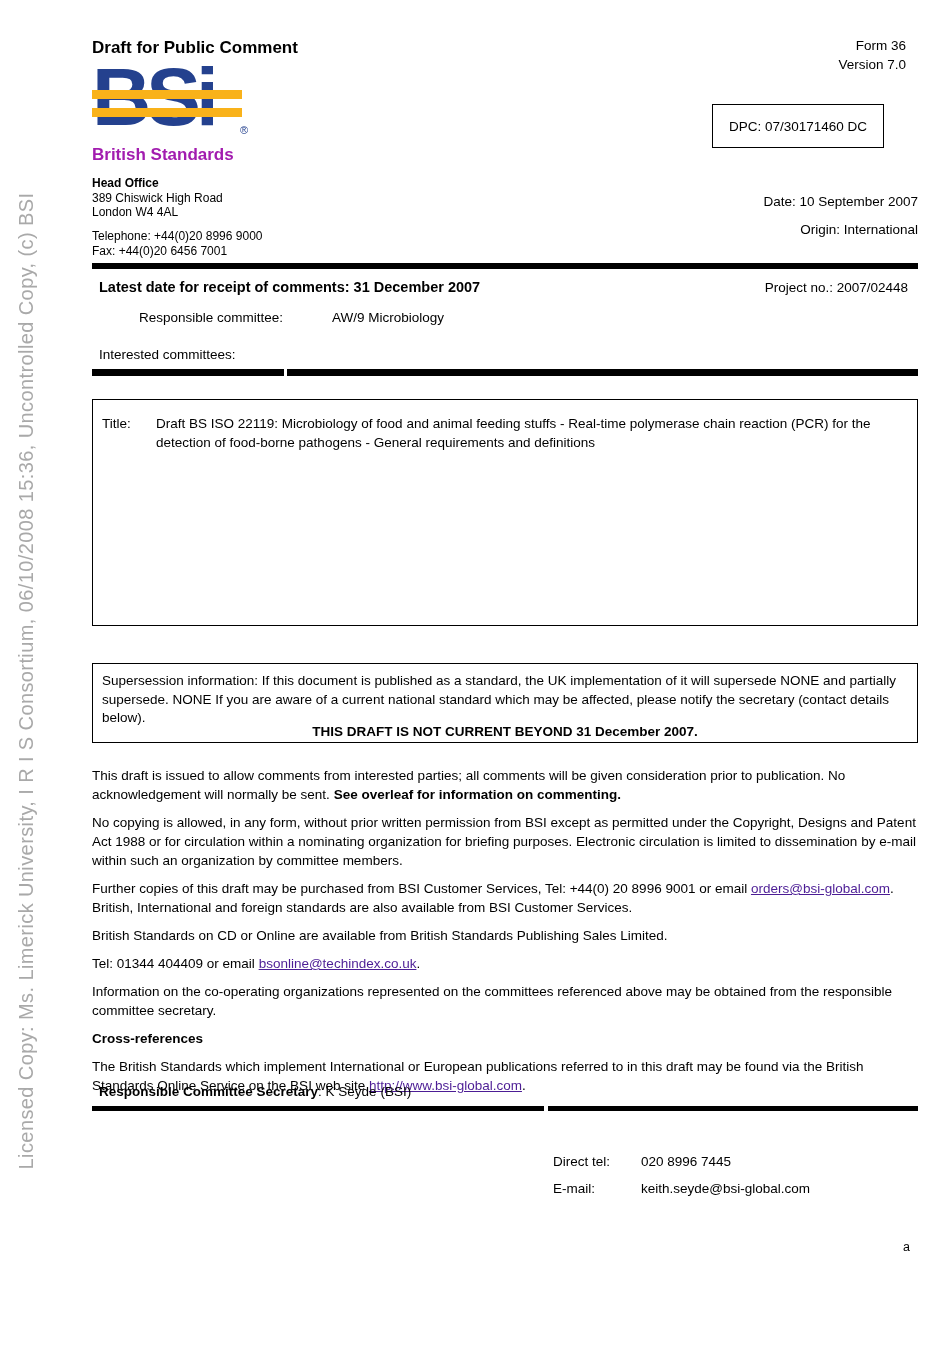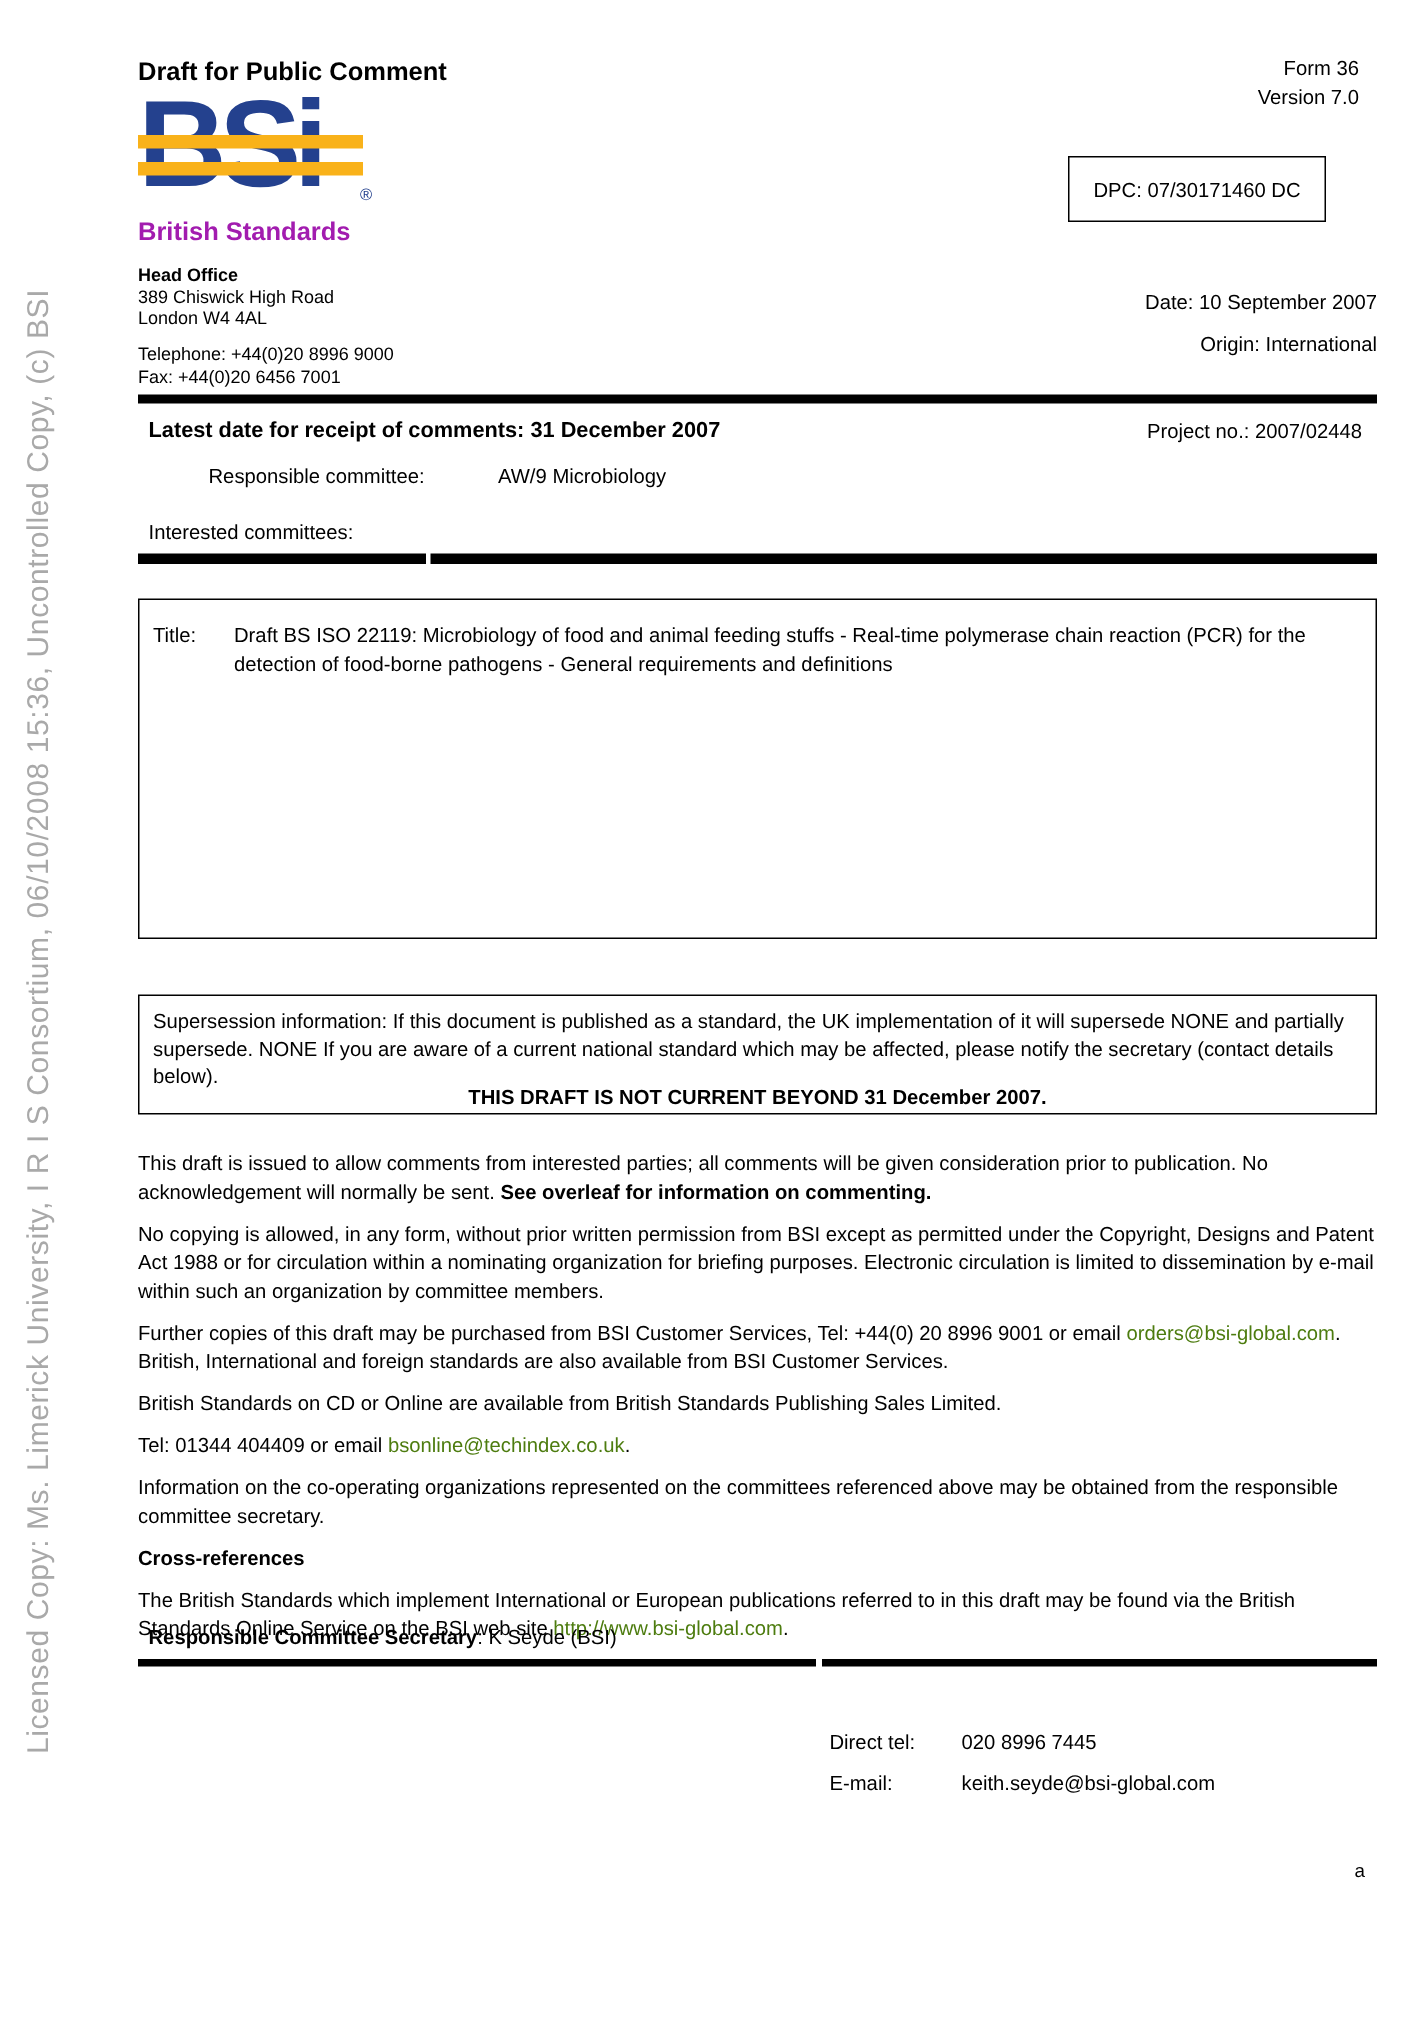--- a/index.html
+++ b/index.html
@@ -57,21 +57,21 @@
 
   .supersession-box { position:absolute; left:92px; top:628px; width:826px; height:80px; border:1px solid #000;
                       padding:8px 10px 8px 9px; font-size:13.5px; line-height:18.5px;margin-top:35px; }
 
   .warning { position:absolute; left:92px; top:722px; width:826px; text-align:center;
              font-size:13.5px; font-weight:bold; line-height:19px; }
 
   .body-text { position:absolute; left:92px; top:766px; width:826px; }
   .body-text p { font-size:13.5px; line-height:19px; margin:0 0 9px 0; }
   .body-text p.heading { font-weight:bold; }
-  a.doc-link, .doc-link { color:#4d7c0f; cursor:pointer; }
+  a.doc-link, .doc-link { color:#4c1d95; text-decoration:underline; cursor:pointer; }
 
   .secretary-row { position:absolute; left:99px; top:1084px; font-size:13.5px; }
   .contact-block { position:absolute; left:553px; top:1148px; font-size:13.5px; line-height:27px; }
   .contact-block .c-lbl { display:inline-block; width:88px; }
 
   .page-marker { position:absolute; right:40px; top:1240px; font-size:12.5px; }
 </style>
 </head>
 <body>
 

